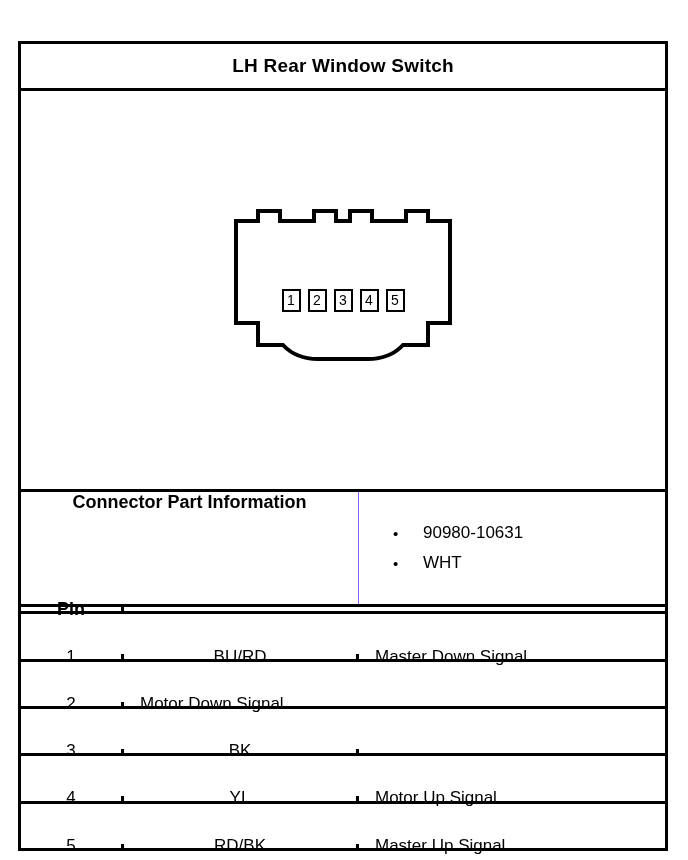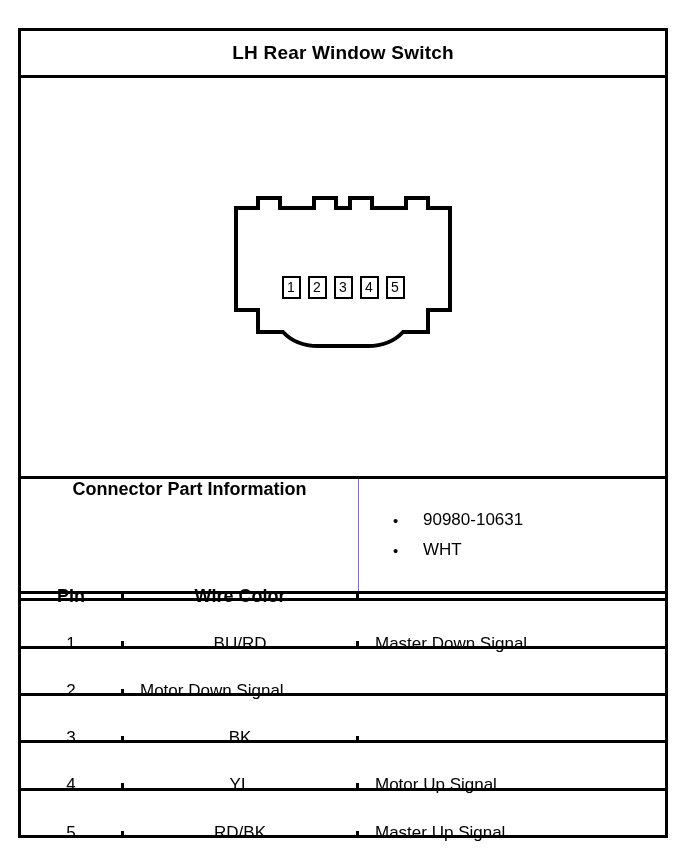--- a/index.html
+++ b/index.html
@@ -11,21 +11,21 @@
     width: 688px;
     height: 860px;
     font-family: "Liberation Sans", sans-serif;
     color: #000000;
     overflow: hidden;
   }
 
   .sheet {
     position: absolute;
     left: 18px;
-    top: 28px;
+    top: 41px;
     width: 650px;
     height: 810px;
     border: 3px solid #000;
     box-sizing: border-box;
     display: flex;
     flex-direction: column;
   }
 
   
   .title-bar {
@@ -219,21 +219,20 @@
         <span class="bullet">•</span>
         <span>WHT</span>
       </div>
     </div>
   </div>
 
   <div class="pin-table">
 
     <div class="tr header-row">
       <div class="th col-pin">Pin</div>
-      <div class="th col-color">Wire Color</div>
     </div>
 
     <div class="tr">
       <div class="td col-pin">1</div>
       <div class="td col-color">BU/RD</div>
       <div class="td col-function">Master Down Signal</div>
     </div>
 
     <div class="tr">
       <div class="td col-pin">2</div>

